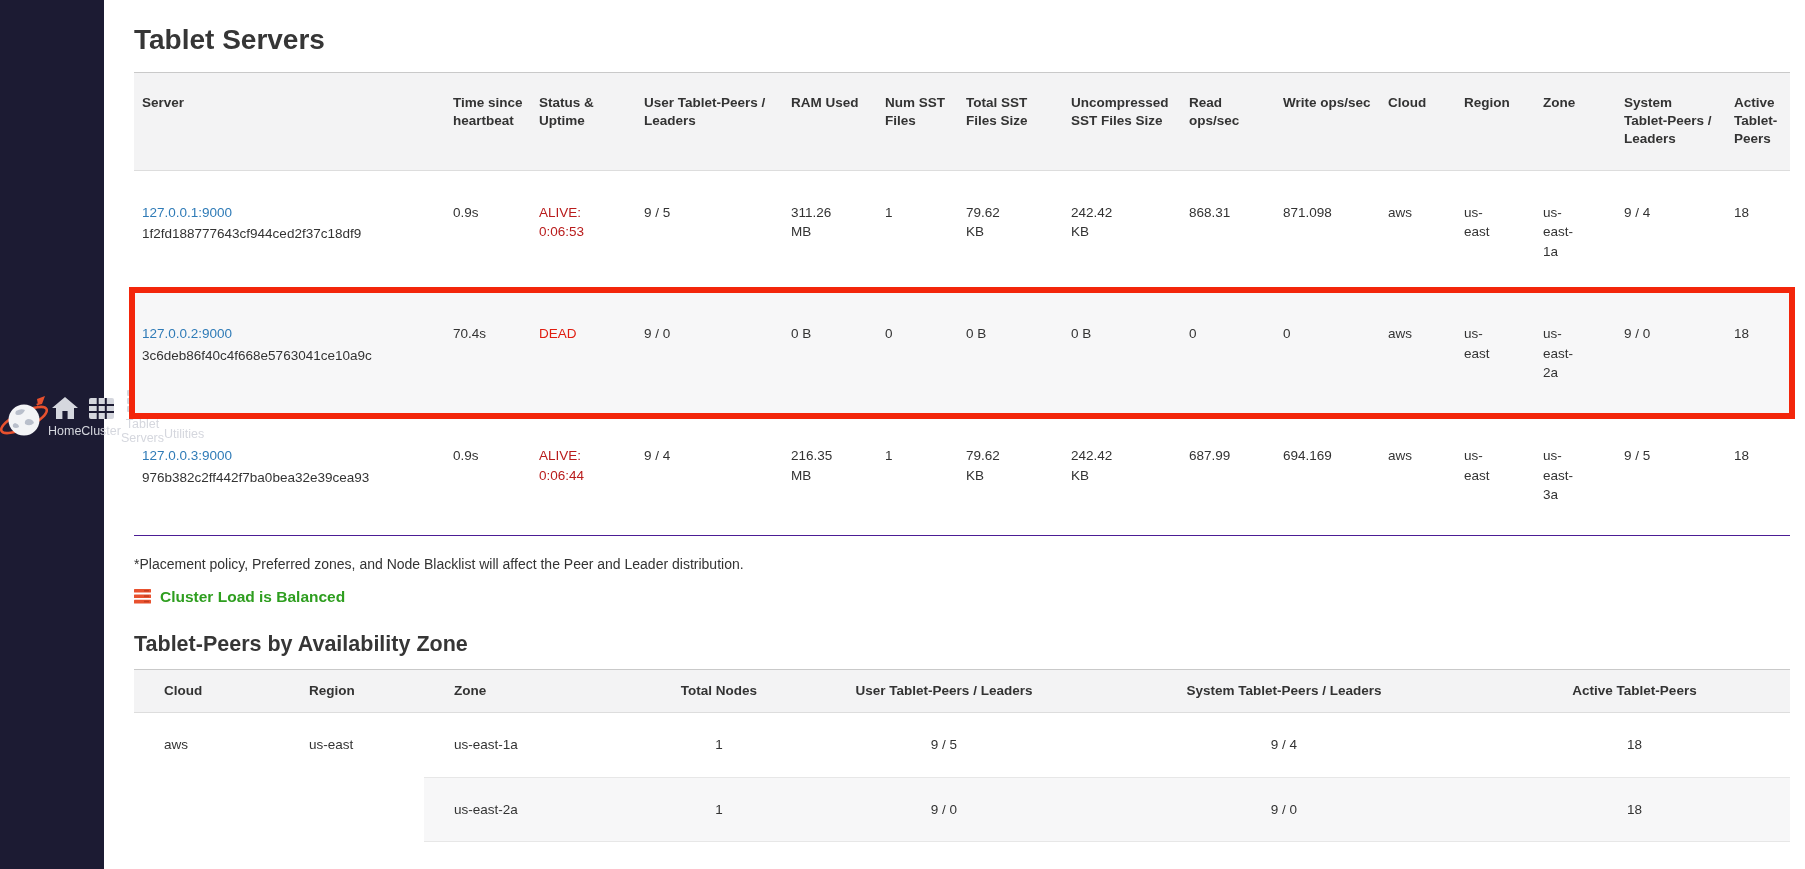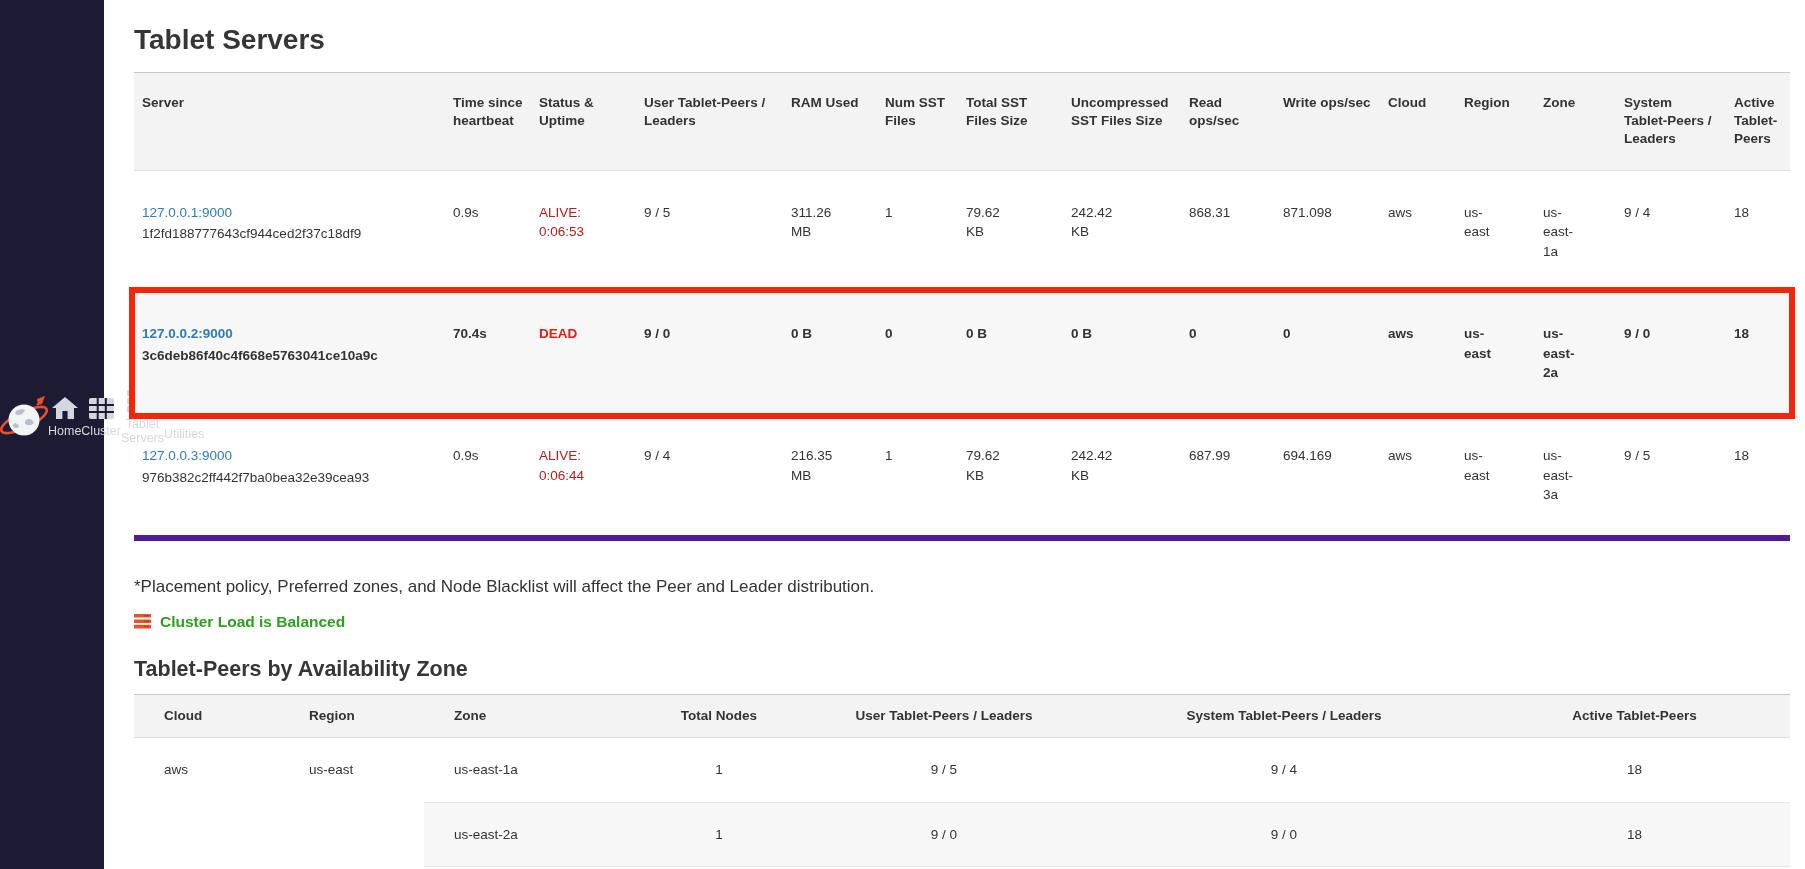--- a/index.html
+++ b/index.html
@@ -17,34 +17,34 @@
   
   .main { position: absolute; left: 104px; top: 0; width: 1701px; height: 869px;
     padding: 14px 15px 0 30px; }
   h1.page-title { font-size: 28px; font-weight: 700; color: #363636; margin: 10px 0 16px; }
   h2.section-title { font-size: 21.5px; font-weight: 700; color: #363636; margin: 26px 0 12px; }
 
   table { width: 100%; border-collapse: collapse; font-size: 13.5px; color: #333; table-layout: fixed; }
   thead th { background: #f3f3f4; text-align: left; vertical-align: top; font-weight: 700;
     padding: 21px 8px; line-height: 1.35; border-top: 1px solid #c9c9c9; border-bottom: 1px solid #dddddd; }
   tbody td { vertical-align: top; padding: 32px 8px 30px; border-top: 1px solid #e7e7e7; line-height: 1.45; }
-  tbody tr:last-child td { border-bottom: 6px solid #4c1d95; margin-top: 44px; }
+  tbody tr:last-child td { border-bottom: 1px solid #4c1d95; margin-top: 44px; }
   tbody tr:nth-child(even) td { background: #f7f7f8; }
 
   a.server-link { color: #2f7bb7; text-decoration: none; }
   .uuid { color: #333; margin-top: 2px; }
   .status-alive { color: #b91c1c; }
   .status-dead { color: #e01d10; }
   .blk { display: block; }
   .cell-narrow-region { display: inline-block; max-width: 34px; }
   .cell-narrow-zone { display: inline-block; max-width: 42px; }
 
-  tr.row-annotated { outline: 6px solid #f3260b; outline-offset: -1px; font-weight: bold; }
-
-  .footnote { font-size: 17px; color: #333; margin-top: 36px; }
+  tr.row-annotated { outline: 6px solid #f3260b; outline-offset: -1px; }
+
+  .footnote { font-size: 14px; color: #333; margin-top: 20px; }
   .cluster-status { display: flex; align-items: center; gap: 9px; margin-top: 16px; }
   .cluster-status .label { font-size: 15.5px; font-weight: 700; color: #2e9e1f; }
 
   
   table.zones thead th { padding: 12px 8px; }
   table.zones tbody td { padding: 22px 8px; }
   .col-left-pad { padding-left: 30px !important; }
   .center { text-align: center; }
 </style>
 </head>

